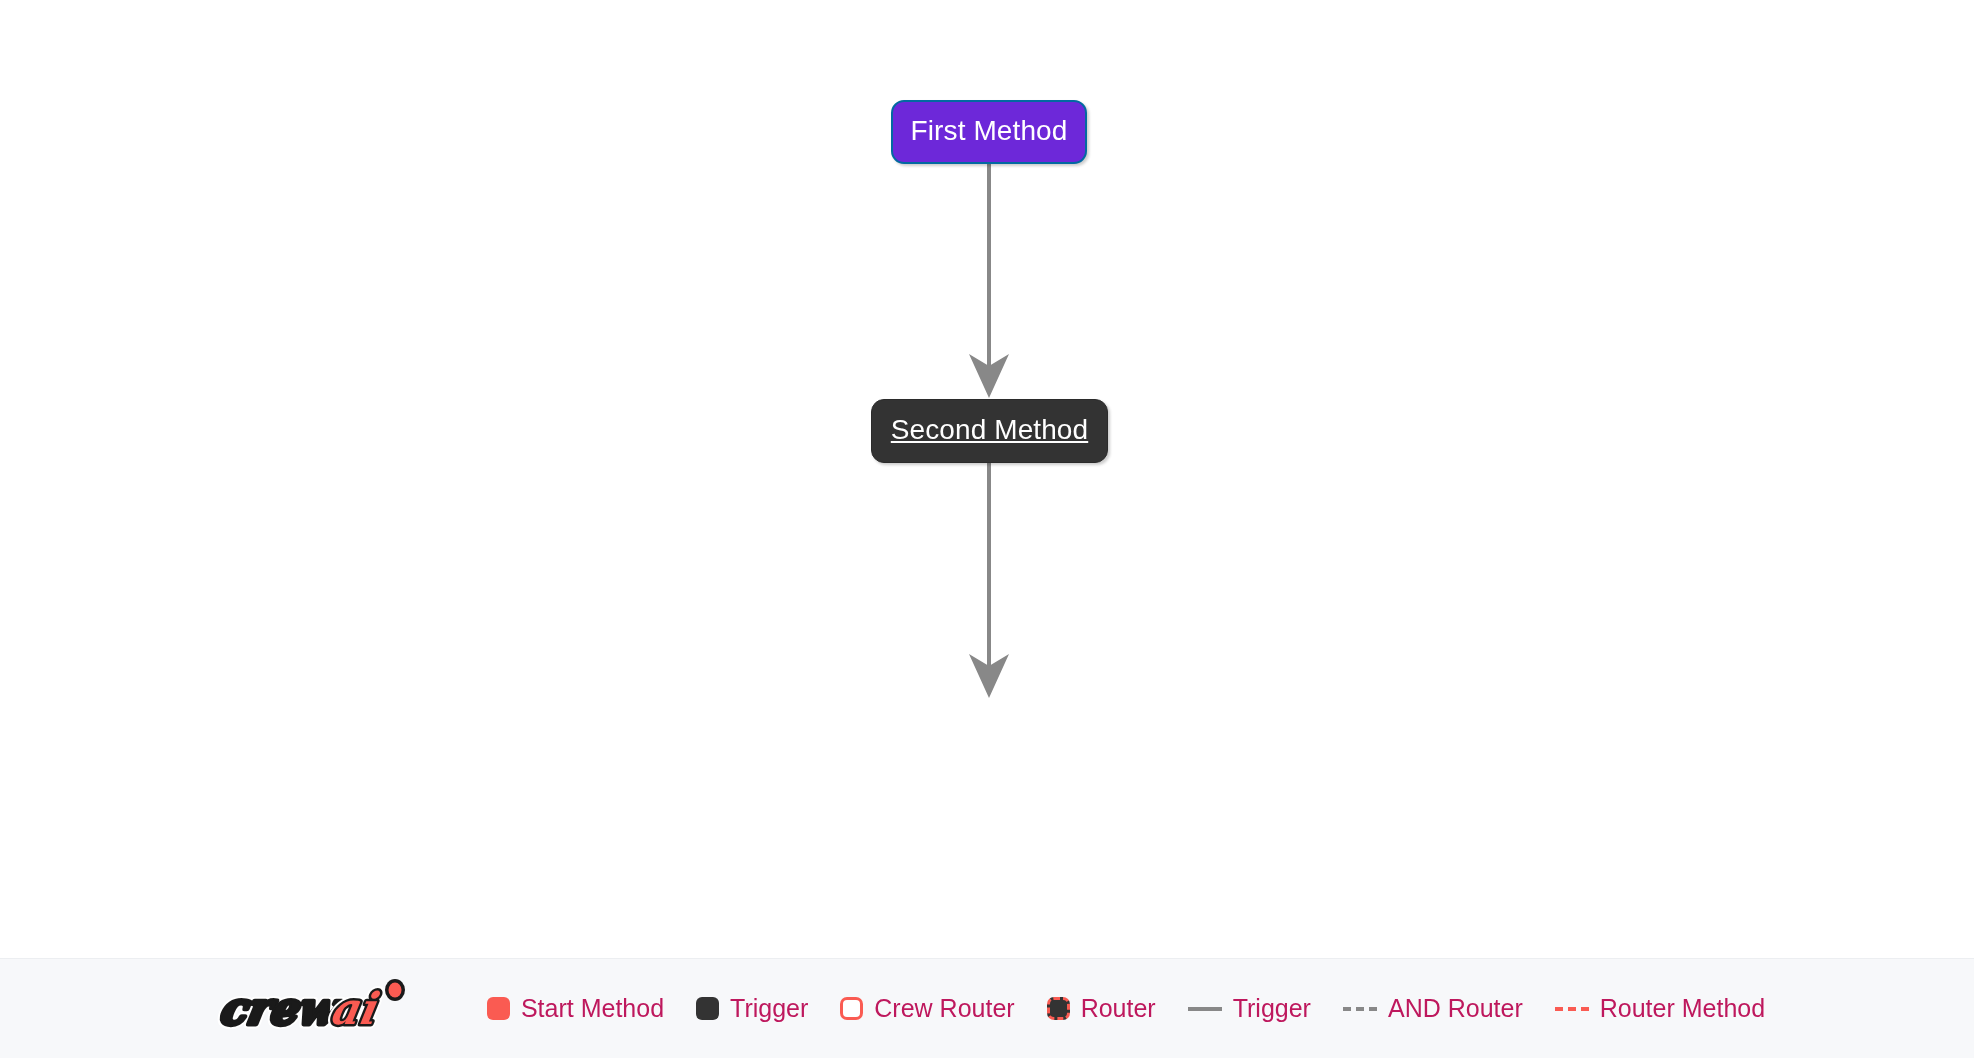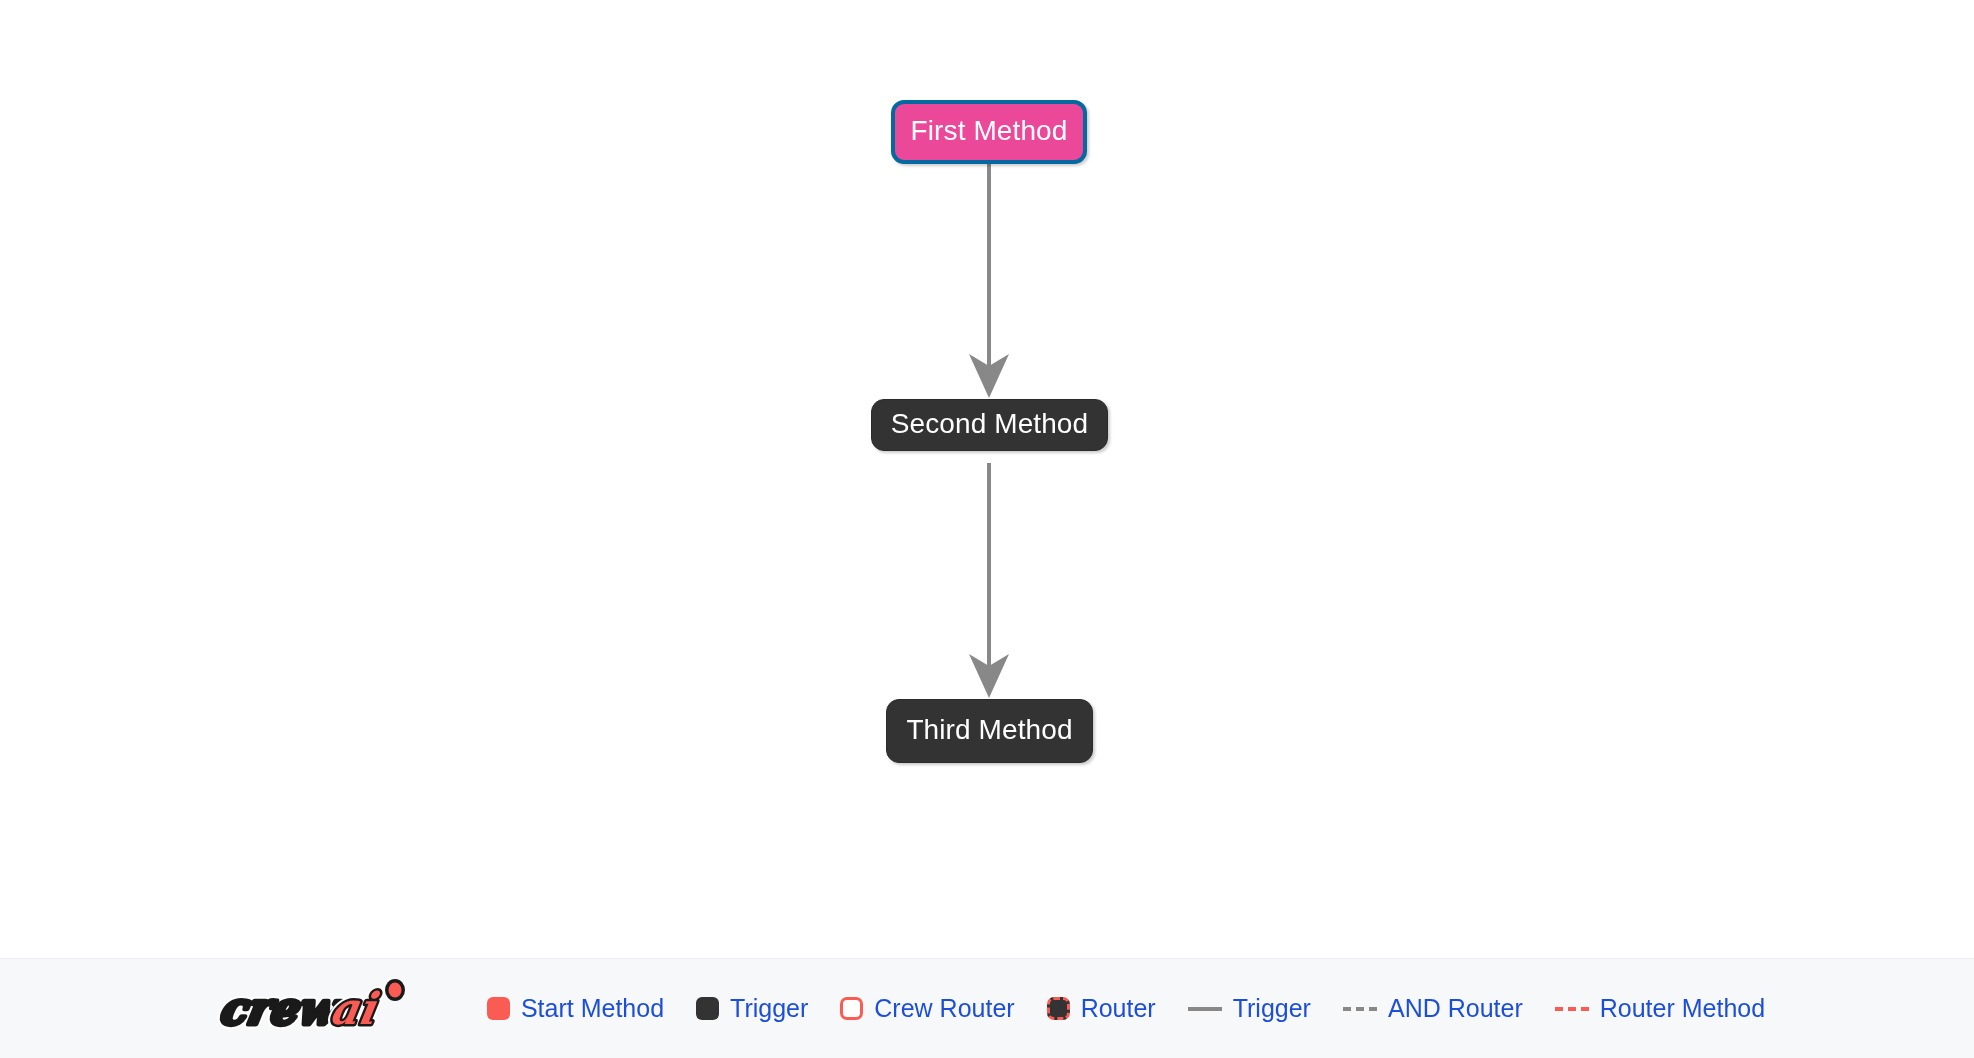--- a/index.html
+++ b/index.html
@@ -47,33 +47,33 @@
     letter-spacing: 0.1px;
     white-space: nowrap;
     user-select: none;
   }
   .flow-node .node-label {
     display: block;
     padding-bottom: 2px;
   }
 
   .node-start {
-    background: #ec4899;
-    border: 4px solid #0369a1;
+    background: #6d28d9;
+    border: 2px solid #0369a1;
     box-shadow: 2px 2px 3px rgba(0,0,0,0.20);
   }
   .node-method {
     background: #333333;
     border: 1px solid #2b2b2b;
     box-shadow: 2px 2px 3px rgba(0,0,0,0.20);
   }
 
   
   #node-first  { left: 891px;  top: 100px; width: 196px; height: 64px; }
-  #node-second { left: 871px;  top: 399px; width: 237px; height: 52px; }
+  #node-second { left: 871px;  top: 399px; width: 237px; height: 64px; text-decoration: underline; }
   #node-third  { left: 886px;  top: 699px; width: 207px; height: 64px; }
 
   
   #legend-bar {
     position: absolute;
     left: 0;
     top: 958px;
     width: 1974px;
     height: 100px;
     background: #f7f8fa;
@@ -95,21 +95,21 @@
   #legend-logo svg { display: block; }
 
   .legend-item {
     display: flex;
     align-items: center;
     gap: 11px;
     flex: 0 0 auto;
   }
   .legend-label {
     font-size: 25px;
-    color: #1d4ed8;
+    color: #be185d;
     line-height: 1;
     white-space: nowrap;
   }
 
   .swatch {
     width: 23px;
     height: 23px;
     border-radius: 6px;
     box-sizing: border-box;
     flex: 0 0 auto;
@@ -148,23 +148,20 @@
   </svg>
 
   <div class="flow-node node-start" id="node-first">
     <span class="node-label">First Method</span>
   </div>
 
   <div class="flow-node node-method" id="node-second">
     <span class="node-label">Second Method</span>
   </div>
 
-  <div class="flow-node node-method" id="node-third">
-    <span class="node-label">Third Method</span>
-  </div>
 </div>
 
 <div id="legend-bar">
 
   <div id="legend-logo">
     <svg viewBox="0 0 228 62" width="228" height="62" xmlns="http://www.w3.org/2000/svg">
       <g transform="skewX(-12)">
         <text x="20" y="46" font-family="'DejaVu Serif', serif" font-size="44" font-weight="bold" font-style="italic" fill="#ffffff" stroke="#ffffff" stroke-width="9" stroke-linejoin="round">crew</text>
         <text x="20" y="46" font-family="'DejaVu Serif', serif" font-size="44" font-weight="bold" font-style="italic" fill="#ffffff" stroke="#1a1a1a" stroke-width="5" stroke-linejoin="round">crew</text>
         <text x="20" y="46" font-family="'DejaVu Serif', serif" font-size="44" font-weight="bold" font-style="italic" fill="#1a1a1a">crew</text>

